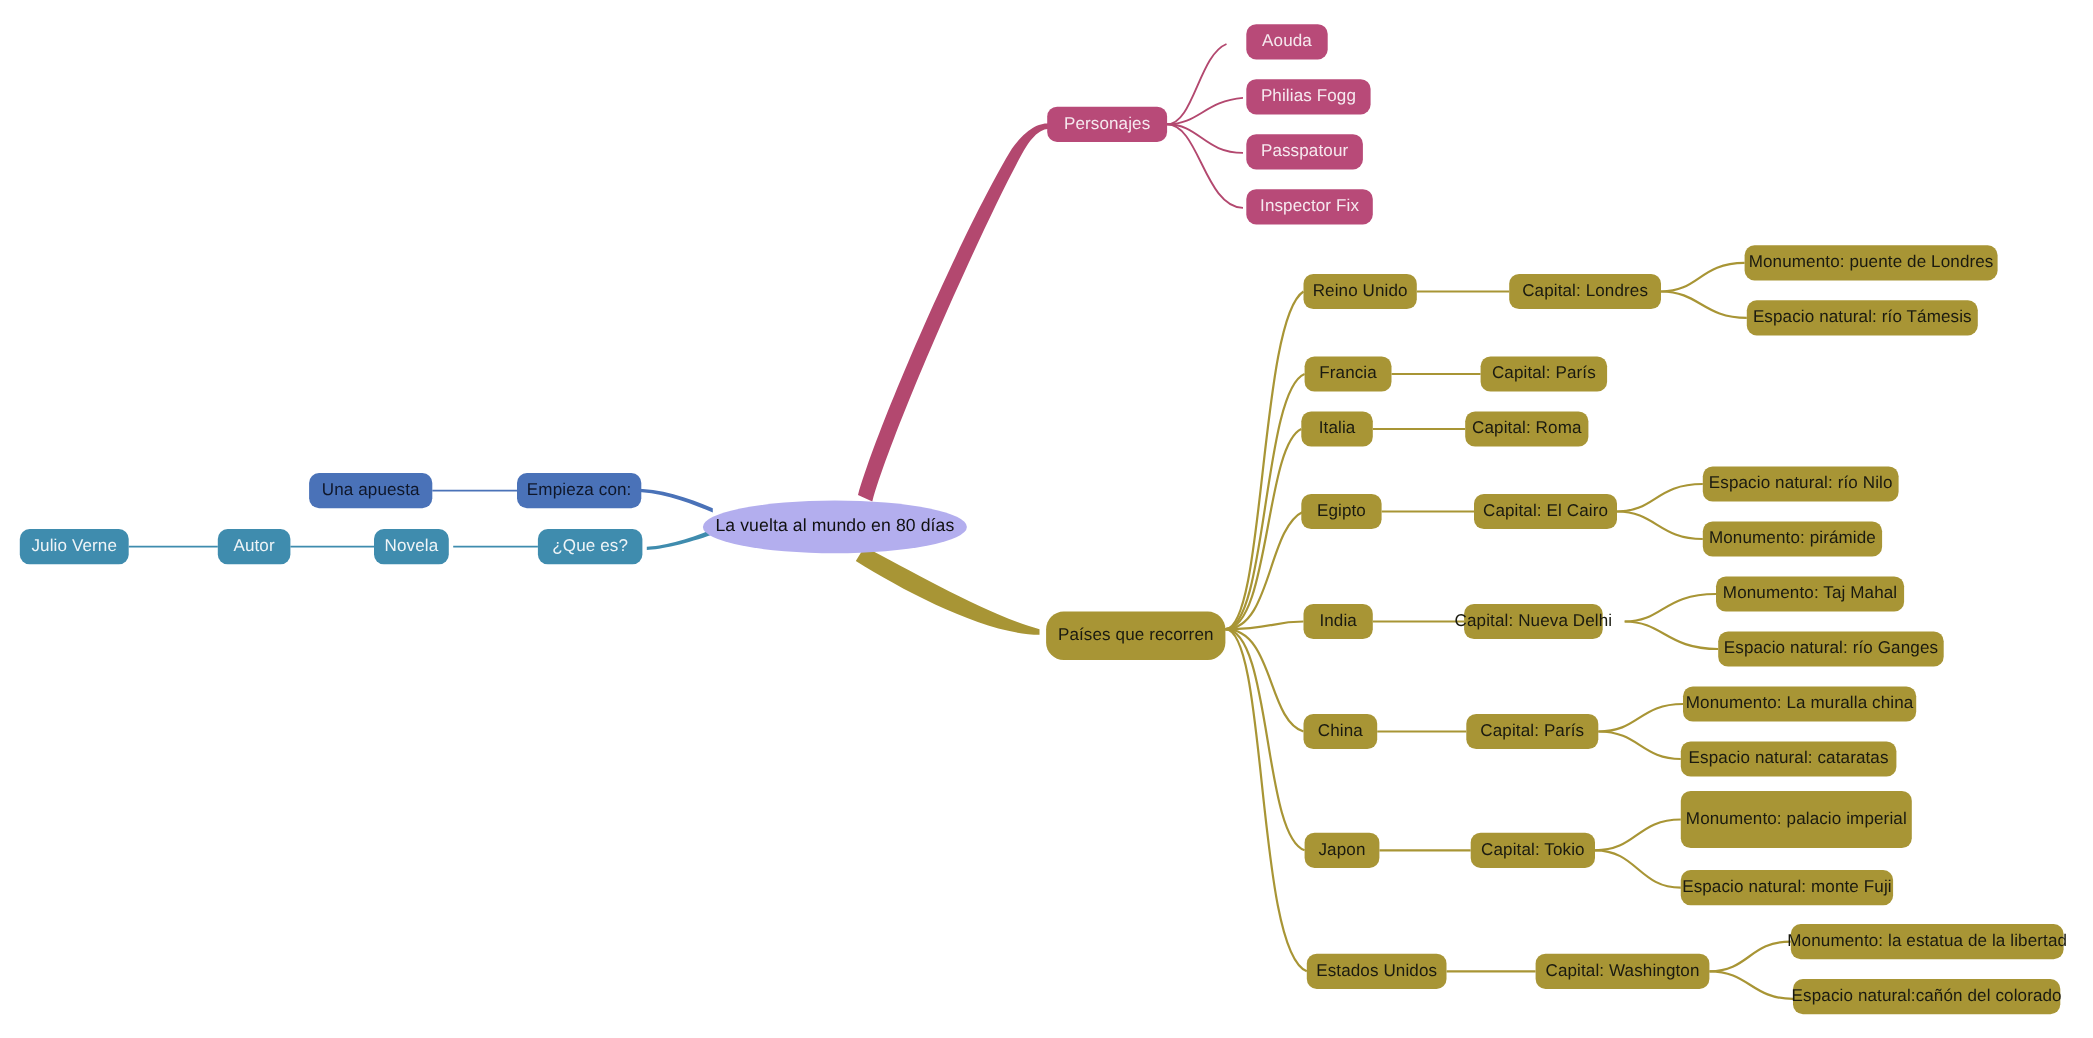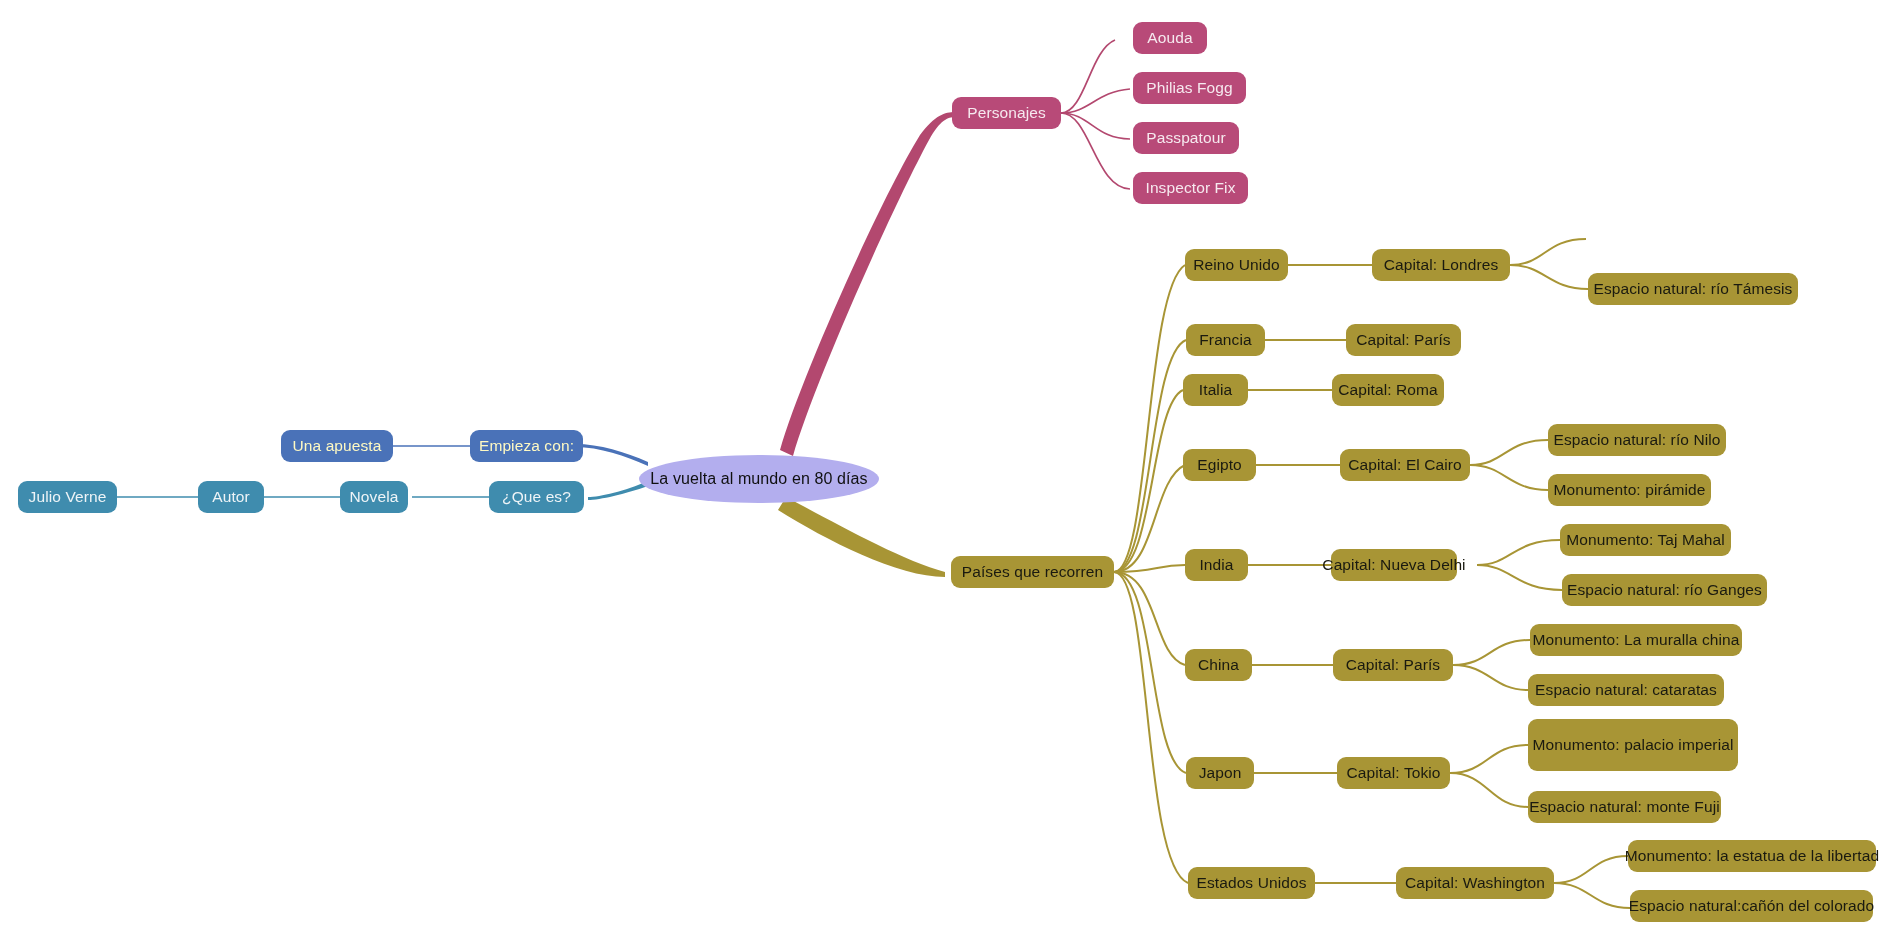--- a/index.html
+++ b/index.html
@@ -36,21 +36,21 @@
   }
   .node.root {
     border-radius: 50%;
     background: #b3aeee;
     color: #101010;
     font-size: 16px;
     padding: 0 10px;
   }
   .node.blue-dark {
     background: #4a72b8;
-    color: #fef9c3;
+    color: #0f172a;
   }
   .node.blue-teal {
     background: #3f8cae;
     color: #eef4f7;
   }
   .node.pink {
     background: #b84a78;
     color: #f6e9ef;
   }
   .node.gold {
@@ -131,24 +131,25 @@
   <div class="node blue-teal" style="left:340px; top:481px; width:68px; height:32px;">Novela</div>
   <div class="node blue-teal" style="left:198px; top:481px; width:66px; height:32px;">Autor</div>
   <div class="node blue-teal" style="left:18px; top:481px; width:99px; height:32px;">Julio Verne</div>
 
   <div class="node pink" style="left:952px; top:97px; width:109px; height:32px;">Personajes</div>
   <div class="node pink" style="left:1133px; top:22px; width:74px; height:32px;">Aouda</div>
   <div class="node pink" style="left:1133px; top:72px; width:113px; height:32px;">Philias Fogg</div>
   <div class="node pink" style="left:1133px; top:122px; width:106px; height:32px;">Passpatour</div>
   <div class="node pink" style="left:1133px; top:172px; width:115px; height:32px;">Inspector Fix</div>
 
-  <div class="node gold" style="left:951px; top:556px; width:163px; height:32px;">Países que recorren</div>
+  <div class="node gold" style="left:951px; top:556px; width:163px; height:44px;border-radius:16px;">Países que recorren</div>
 
   <div class="node gold" style="left:1185px; top:249px; width:103px; height:32px;text-align:right;">Reino Unido</div>
   <div class="node gold" style="left:1372px; top:249px; width:138px; height:32px;">Capital: Londres</div>
+  <div class="node gold" style="left:1586px; top:223px; width:230px; height:32px;">Monumento: puente de Londres</div>
   <div class="node gold" style="left:1588px; top:273px; width:210px; height:32px;">Espacio natural: río Támesis</div>
 
   <div class="node gold" style="left:1186px; top:324px; width:79px; height:32px;">Francia</div>
   <div class="node gold" style="left:1346px; top:324px; width:115px; height:32px;">Capital: París</div>
 
   <div class="node gold" style="left:1183px; top:374px; width:65px; height:32px;">Italia</div>
   <div class="node gold" style="left:1332px; top:374px; width:112px; height:32px;">Capital: Roma</div>
 
   <div class="node gold" style="left:1183px; top:449px; width:73px; height:32px;">Egipto</div>
   <div class="node gold" style="left:1340px; top:449px; width:130px; height:32px;">Capital: El Cairo</div>

